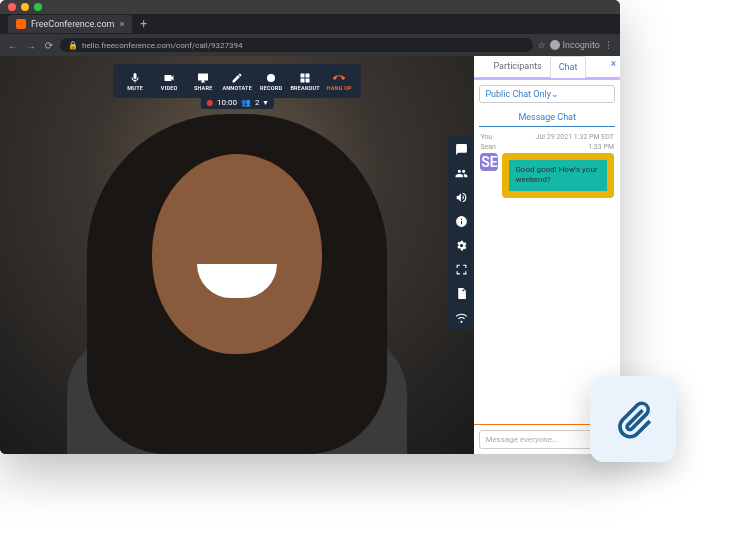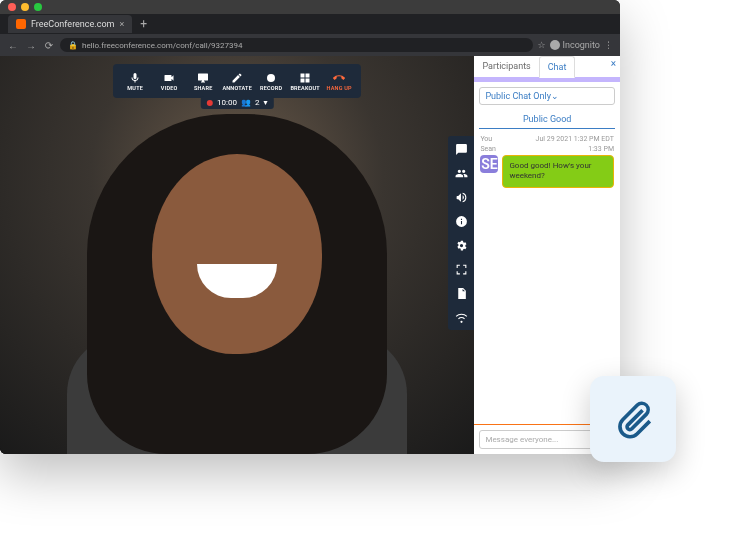--- a/index.html
+++ b/index.html
@@ -42,34 +42,34 @@
 
   .status-chip { position:absolute; top:40px; left:50%; transform:translateX(-50%); background:#1e2a3a; color:#fff; border-radius:3px; padding:2px 6px; display:flex; align-items:center; gap:4px; font-size:8px; }
   .status-chip .rec-dot { width:6px; height:6px; background:#e53935; border-radius:50%; }
   .status-chip .people-ico { font-size:8px;}
 
   .side-rail { position:absolute; right:0; top:80px; width:26px; background:#1e2a3a; border-radius:3px 0 0 3px; display:flex; flex-direction:column; padding:6px 0; gap:10px; align-items:center; }
   .side-rail div { color:#fff; width:14px; height:14px; display:flex; align-items:center; justify-content:center; cursor:pointer; }
   .side-rail svg { width:13px; height:13px; fill:#fff; }
 
   .chat-panel { width:155px; height:100%; background:#fff; display:flex; flex-direction:column; position:relative; }
-  .panel-tabs { display:flex; border-bottom:5px solid #c4b5fd; position:relative; }
+  .panel-tabs { display:flex; border-bottom:3px solid #c4b5fd; position:relative;padding-left:11px; }
   .ptab { font-size:9px; padding:5px 8px; color:#6b6b6b; cursor:pointer; }
   .ptab.active { color:#3b7dc4; border:1px solid #ddd; border-bottom:1px solid #fff; border-radius:3px 3px 0 0; margin-bottom:-1px; background:#fff; }
   .panel-close { position:absolute; right:4px; top:2px; color:#3b7dc4; font-size:10px; cursor:pointer; }
   .filter-row { padding:5px; }
   .filter-select { width:100%; border:1px solid #ccc; border-radius:3px; font-size:9px; padding:3px 5px; color:#3b7dc4; display:flex; cursor:pointer; }
   .public-chat-hdr { border-bottom:1px solid #3b7dc4; color:#3b7dc4; text-align:center; font-size:9px; padding:4px 0; margin:0 5px 6px 5px; }
   .msgs { flex:1; padding:0 6px; overflow:hidden; }
   .msg-meta { display:flex; justify-content:space-between; font-size:7px; color:#999; margin-bottom:2px; }
   .bubble { border-radius:4px; padding:5px 6px; font-size:8px; line-height:1.3; margin-bottom:8px; }
   .bubble.mine { background:#3b7dc4; color:#fff; }
   .other-row { display:flex; gap:4px; align-items:flex-start; margin-bottom:8px;}
   .avatar { width:18px; height:18px; background:#8a7edb; border-radius:4px; color:#fff; font-size:14px; display:flex; align-items:center; justify-content:center; font-weight:600; flex-shrink:0; }
-  .bubble.other { background:#84cc16; border:1px solid #eab308; color:#333; flex:1; }
+  .bubble.other { background:#14b8a6; border:7px solid #eab308; color:#333; flex:1; }
   .compose { border-top:1px solid #f97316; padding:5px; display:flex; }
   .compose input { flex:1; border:1px solid #ccc; border-radius:3px; padding:4px 5px; font-size:8px; color:#333; }
   .compose input::placeholder { color:#aaa; }
 
   .attach-tile { position:absolute; left:590px; top:376px; width:86px; height:86px; background:#eaf3fb; border-radius:14px; box-shadow:0 10px 30px rgba(0,0,0,0.2); display:flex; align-items:center; justify-content:center; }
   .attach-tile svg { width:44px; height:44px; fill:#1b5a8a; }
 </style>
 </head>
 <body>
 
@@ -221,21 +221,21 @@
         <div class="ptab">Participants</div>
         <div class="ptab active">Chat</div>
         <div class="panel-close">×</div>
       </div>
       <div class="filter-row">
         <div class="filter-select">
           <span>Public Chat Only</span>
           <span>⌄</span>
         </div>
       </div>
-      <div class="public-chat-hdr">Public Good</div>
+      <div class="public-chat-hdr">Message Chat</div>
       <div class="msgs">
         <div class="msg-meta">
           <span>You</span>
           <span>Jul 29 2021 1:32 PM EDT</span>
         </div>
         <div class="msg-meta">
           <span>Sean</span>
           <span>1:33 PM</span>
         </div>
         <div class="other-row">

